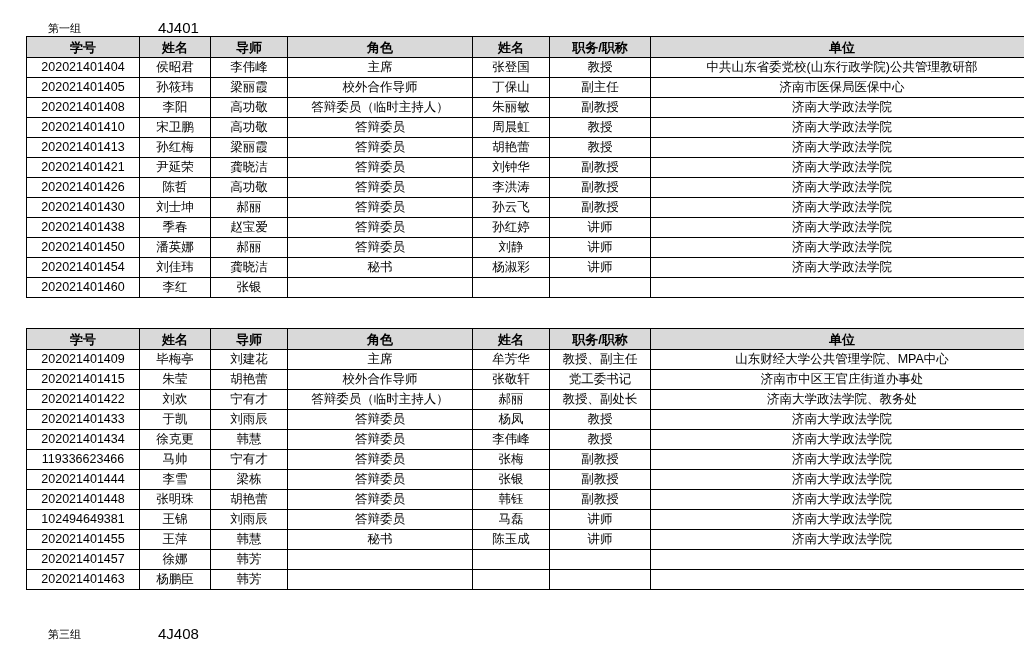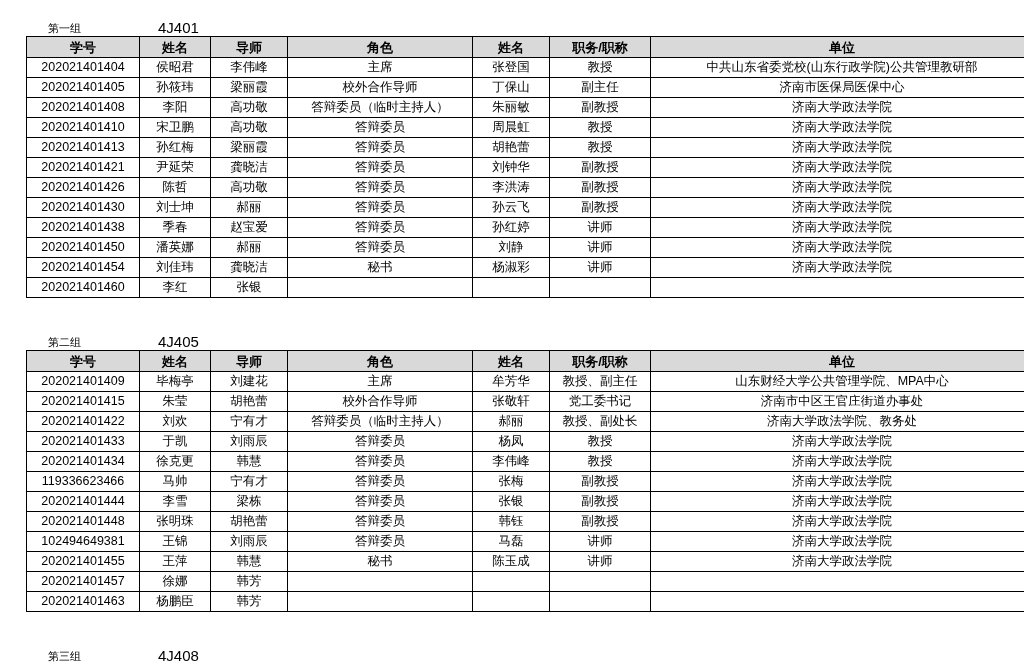--- a/index.html
+++ b/index.html
@@ -206,24 +206,20 @@
           <td></td>
           <td></td>
         </tr>
       </tbody>
     </table>
   </div>
 
   <div class="spacer-lg"></div>
 
   <div class="group-block">
-    <div class="group-header">
-      <span class="gname">第二组</span>
-      <span class="groom">4J405</span>
-    </div>
     <table class="tbl">
       <thead>
         <tr>
           <th class="col-id">学号</th>
           <th class="col-name">姓名</th>
           <th class="col-tutor">导师</th>
           <th class="col-role">角色</th>
           <th class="col-name2">姓名</th>
           <th class="col-title">职务/职称</th>
           <th class="col-unit">单位</th>

